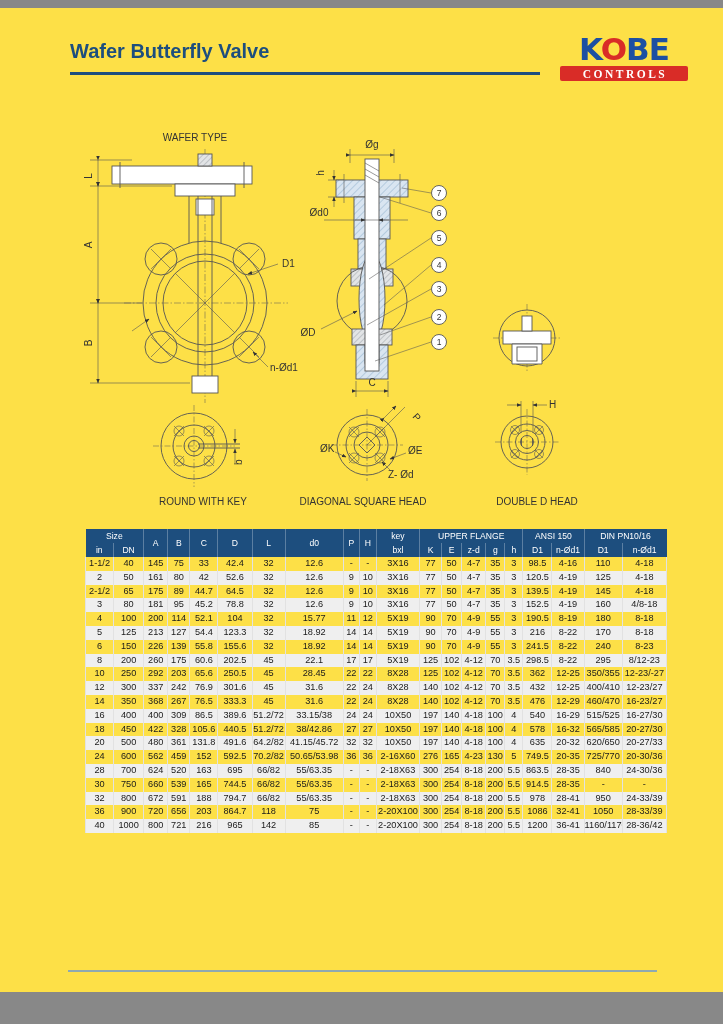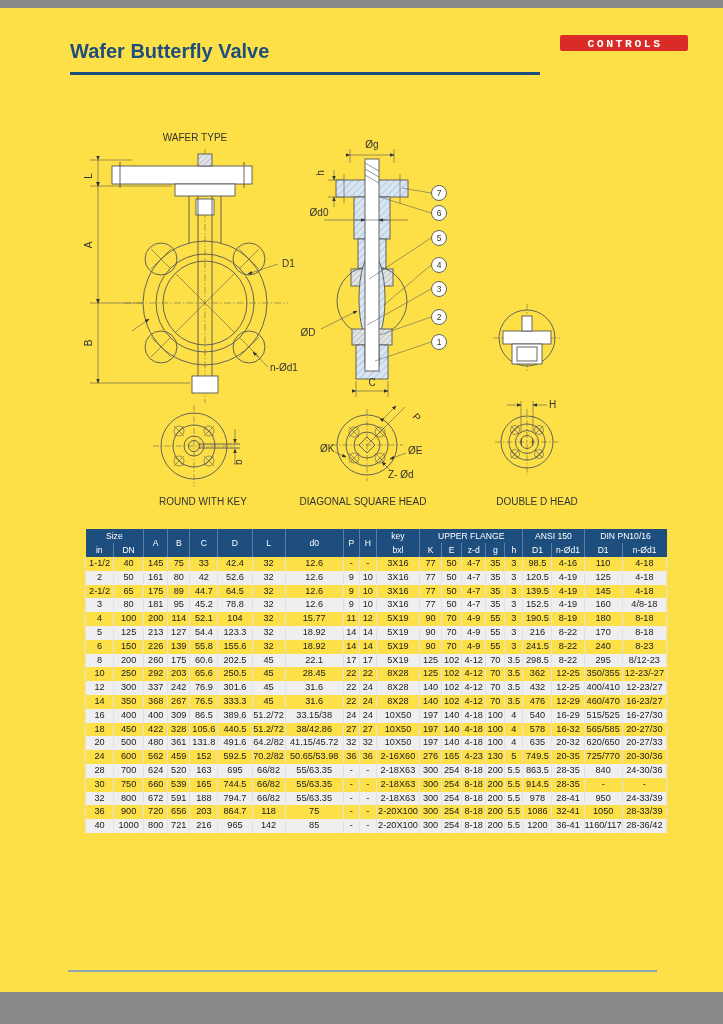--- a/index.html
+++ b/index.html
@@ -8,21 +8,21 @@
   }
   html,body{margin:0;padding:0;background:#888;}
   .page{position:relative;width:723px;height:984px;background:#fde047;margin:8px auto;
         font-family:"Liberation Sans",sans-serif;overflow:hidden;}
   .title{position:absolute;left:70px;top:32px;font-size:20px;font-weight:bold;color:var(--blue);}
   .title-rule{position:absolute;left:70px;top:64px;width:470px;height:3px;background:var(--blue);}
   .logo{position:absolute;left:560px;top:26px;width:128px;text-align:center;}
   .logo-word{font-size:31px;font-weight:bold;letter-spacing:-1px;line-height:31px;font-family:"DejaVu Sans",sans-serif;}
   .logo-word .b{color:var(--logoblue);} .logo-word .r{color:var(--red);}
   .logo-sub{margin-top:1px;background:var(--red);color:#fff;font-weight:bold;font-size:11.5px;
-            letter-spacing:2.5px;padding:2px 0 1px 2px;border-radius:2px;font-family:Liberation Mono, monospace;}
+            letter-spacing:2.5px;padding:2px 0 1px 2px;border-radius:2px;font-family:Liberation Serif, serif;}
   .drawing{position:absolute;left:72px;top:113px;width:600px;height:392px;}
   svg text{font-family:"Liberation Sans",sans-serif;fill:#333;}
   .dims-heading{position:absolute;left:85px;top:526px;font-size:14.5px;color:#111;}
   .dims-table{position:absolute;left:85px;top:521px;}
   table{border-collapse:collapse;table-layout:fixed;width:582px;font-size:9.2px;color:#1a1a1a;}
   thead th{background:var(--blue);color:#fff;font-weight:normal;font-size:8.6px;
            border-right:1px solid rgba(255,255,255,.28);padding:1px 0;line-height:12px;}
   thead th:last-child{border-right:none;}
   tbody td{text-align:center;height:13.8px;padding:0;border-right:1px solid var(--cellborder);
            border-left:1px solid var(--cellborder);white-space:nowrap;overflow:hidden;line-height:13.8px;}
@@ -32,20 +32,21 @@
 </style>
 </head>
 <body>
 
 <div class="page">
 
   <div class="title">Wafer Butterfly Valve</div>
   <div class="title-rule"></div>
 
   <div class="logo">
+    <div class="logo-word"><span class="b">K</span><span class="r">O</span><span class="b">B</span><span class="b">E</span></div>
     <div class="logo-sub">CONTROLS</div>
   </div>
 
   <div class="drawing">
   <svg width="600" height="392" viewBox="0 0 600 392">
     <defs>
       <pattern id="hb" width="5" height="5" patternUnits="userSpaceOnUse" patternTransform="rotate(45)">
         <rect width="5" height="5" fill="#d9e5f1"></rect>
             <line x1="0" y1="0" x2="0" y2="5" stroke="#8fb0cc" stroke-width="1"></line>
       </pattern>

